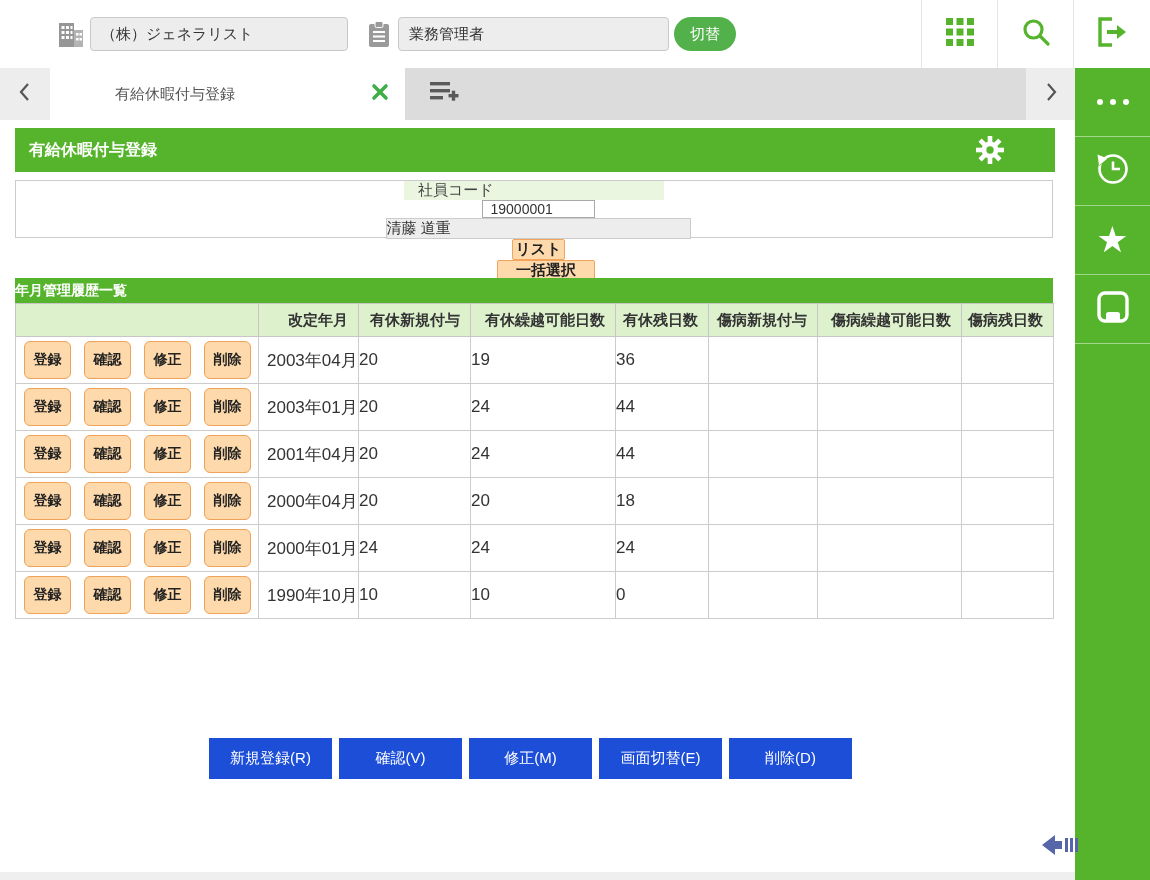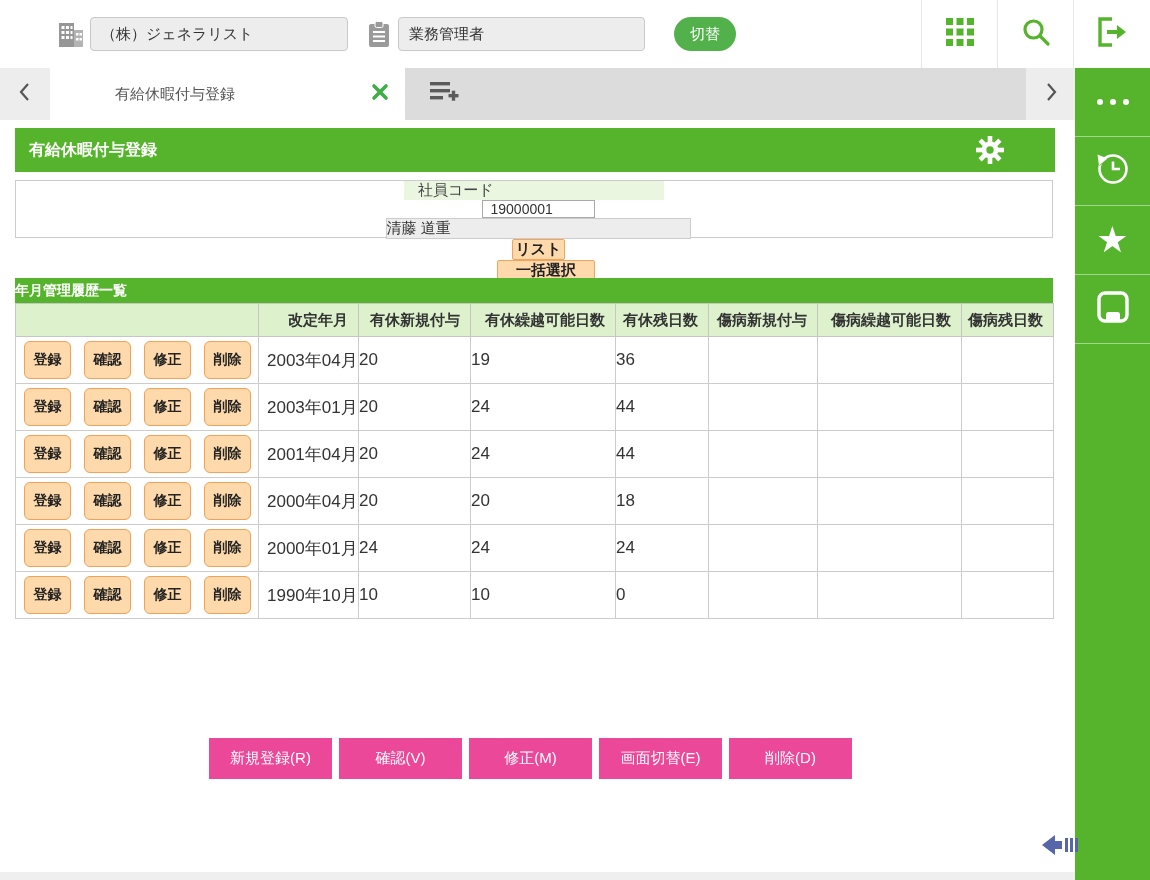--- a/index.html
+++ b/index.html
@@ -70,21 +70,21 @@
   td.actions { padding-left:8px; }
   td.month { text-align:left; padding-left:8px; }
   td.num { text-align:left; padding-right:12px; }
   .row-btn {
     width:47px; height:38px; margin-right:13px; background:#fdd9ab; border:1px solid #efa258;
     border-radius:6px; font-size:14px; font-weight:bold; color:#222; font-family:inherit; cursor:pointer;
   }
   
   .footer-buttons { position:absolute; top:738px; left:209px; display:flex; gap:7px; }
   .footer-btn {
-    min-width:123px; height:41px; padding:0 12px; background:#ec4899; border:none;
+    min-width:123px; height:41px; padding:0 12px; background:#1d4ed8; border:none;
     color:#fff; font-size:15px; font-family:inherit; cursor:pointer;
   }
   
   .sidebar { position:absolute; top:68px; right:0; width:75px; height:812px; background:#56b42c; z-index:6; }
   .sb-item {
     height:69px; display:flex; align-items:center; justify-content:center;
     border-bottom:1px solid rgba(255,255,255,.45); cursor:pointer;
   }
   .dots { display:flex; gap:7px; }
   .dots span { width:6px; height:6px; border-radius:50%; background:#fff; }
@@ -121,21 +121,21 @@
   <input class="tb-input" style="left: 90px; width: 258px;" value="（株）ジェネラリスト">
   <span class="tb-icon" style="left:368px; top:21px;">
     <svg width="22" height="27" viewBox="0 0 22 27">
       <rect x="1" y="3" width="20" height="23" rx="2" fill="#9a9a9a"></rect>
       <rect x="7" y="0.5" width="8" height="6" rx="1.5" fill="#9a9a9a" stroke="#fff" stroke-width="1"></rect>
       <rect x="5" y="10" width="12" height="2" fill="#fff"></rect>
       <rect x="5" y="14.5" width="12" height="2" fill="#fff"></rect>
       <rect x="5" y="19" width="12" height="2" fill="#fff"></rect>
     </svg>
   </span>
-  <input class="tb-input" style="left: 398px; width: 247px;" value="業務管理者">
+  <input class="tb-input" style="left: 398px; width: 271px;" value="業務管理者">
   <button class="switch-btn">切替</button>
 
   <span class="vdiv" style="left:921px;"></span>
   <span class="vdiv" style="left:997px;"></span>
   <span class="vdiv" style="left:1073px;"></span>
 
   <div class="tb-action" style="left:922px; width:75px;">
     <span>
       <svg width="28" height="28" viewBox="0 0 28 28" fill="#56b42c">
         <rect x="0" y="0" width="7" height="7"></rect>

